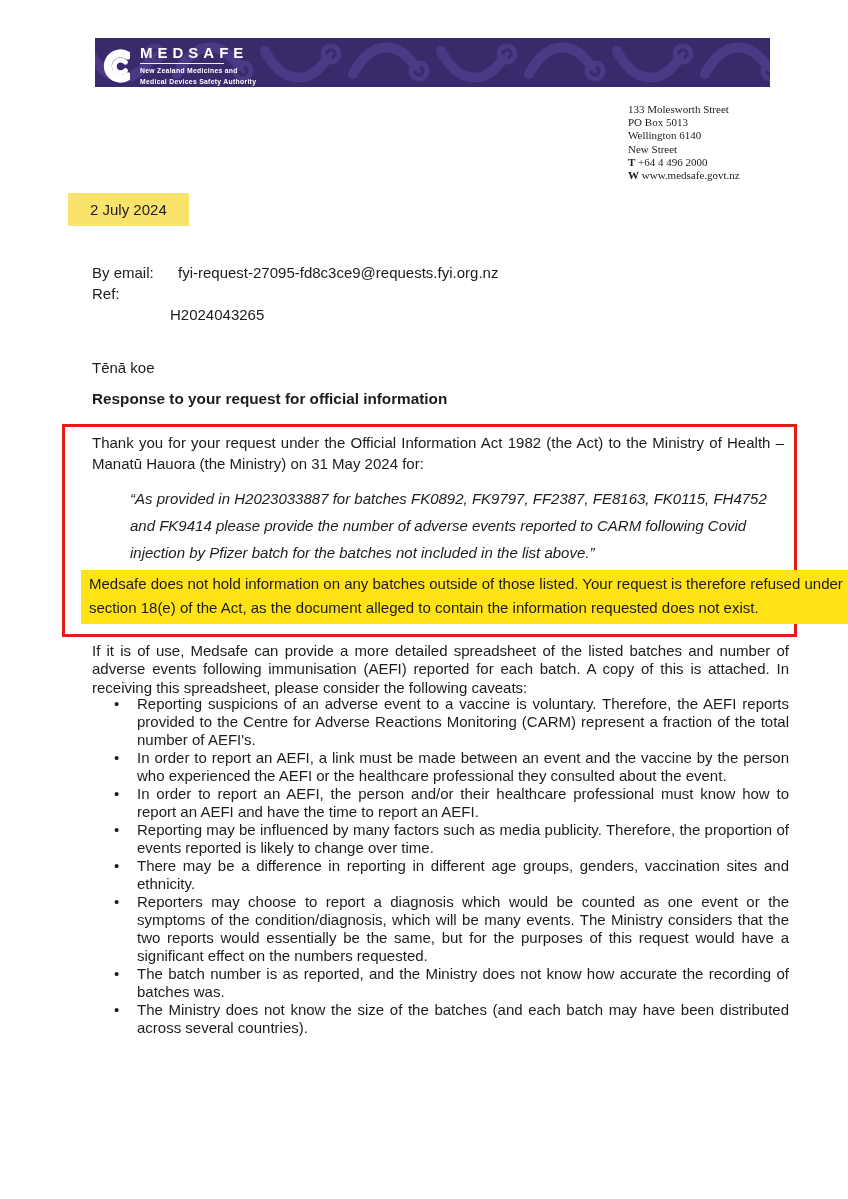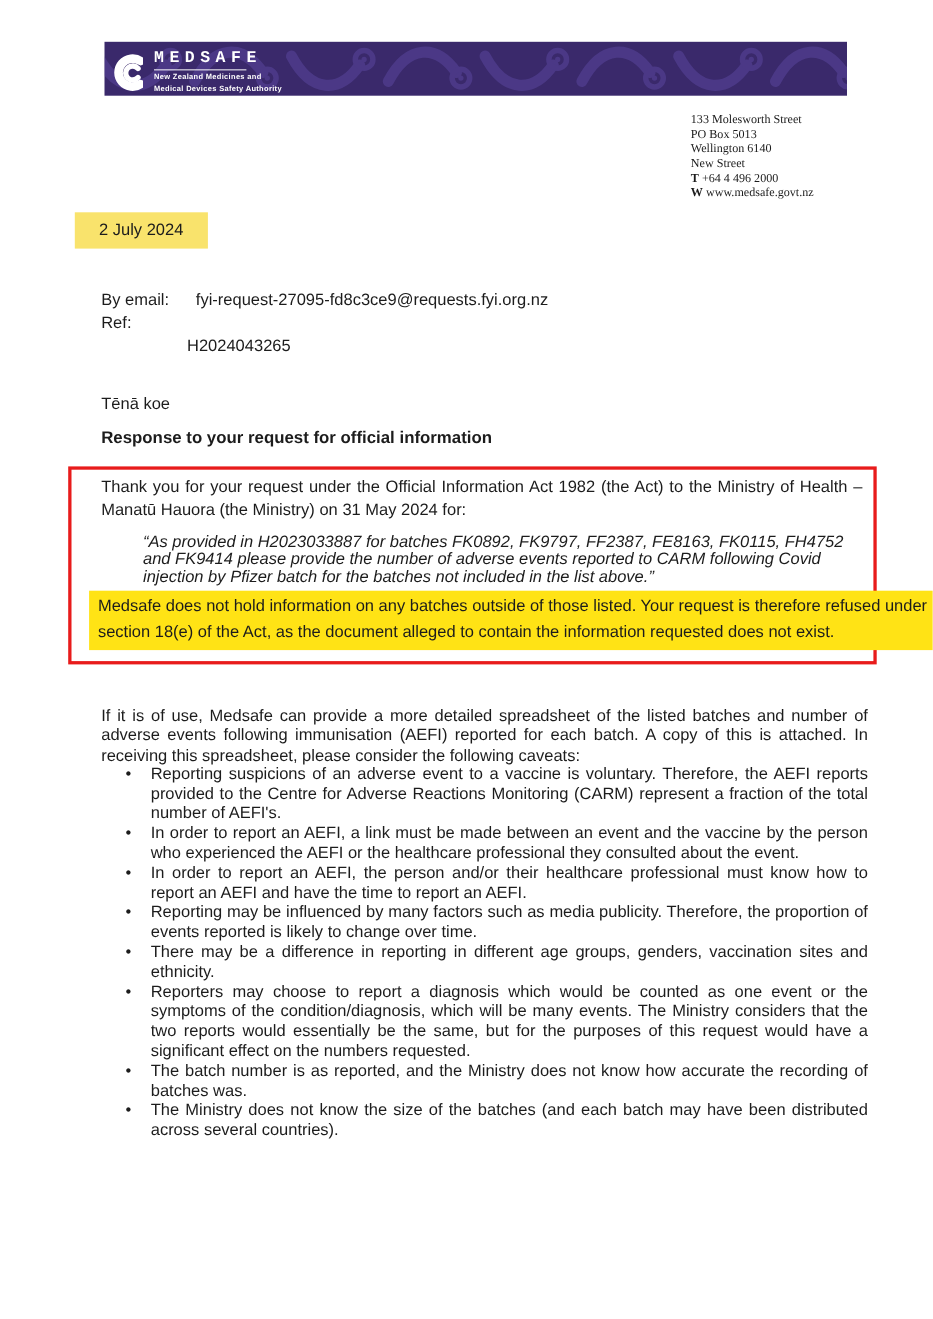--- a/index.html
+++ b/index.html
@@ -26,21 +26,20 @@
     background:var(--banner-purple);
     overflow:hidden;
   }
   .koru-pattern{position:absolute;left:0;top:0;}
   .logo{position:absolute;left:5px;top:7px;display:flex;align-items:flex-start;}
   .logo-mark{margin-top:3px;}
   .logo-text{margin-left:10px;color:var(--logo-white);}
   .logo-brand{
     font-size:15px;font-weight:bold;letter-spacing:5px;line-height:16px;
     white-space:nowrap;
-    font-family:Liberation Mono, monospace;
   }
   .logo-rule{width:84px;height:1px;background:var(--logo-white);opacity:.9;margin-top:2px;}
   .logo-tagline{font-size:6.8px;font-weight:bold;line-height:8.6px;letter-spacing:.3px;margin-top:2.5px;white-space:nowrap;}
   
   .address{
     position:absolute;left:628px;top:103px;
     font-family:"Liberation Serif", serif;
     font-size:11px;line-height:13.2px;color:#1b1b1b;
   }
   .address .lbl{font-weight:bold;}
@@ -64,21 +63,21 @@
     position:absolute;left:62px;top:424px;width:729px;
     border:3px solid var(--annotation-red);
     box-sizing:content-box;
   }
   .red-box .intro{
     margin:6px 10px 0 27px;width:692px;box-sizing:border-box;
     font-size:15px;line-height:20.5px;text-align:justify;
   }
   .red-box .quote{
     margin:11px 0 0 65px;width:645px;
-    font-size:15px;font-style:italic;line-height:16px;
+    font-size:15px;font-style:italic;line-height:27px;
   }
   .yellow-highlight{
     margin:4px 0 10px 16px;width:822px;box-sizing:border-box;
     background:var(--highlight-yellow);
     padding:2px 30px 4px 8px;
     font-size:15px;line-height:24px;
   }
   
   .caveats-intro{
     position:absolute;left:92px;top:627px;width:697px;

